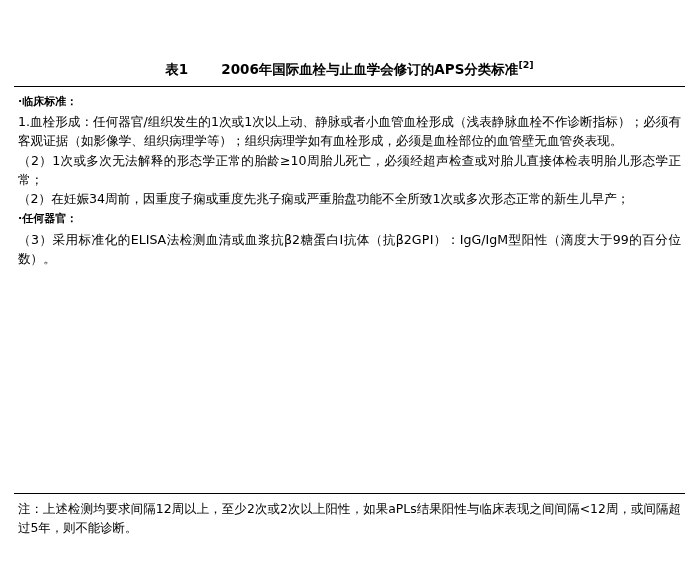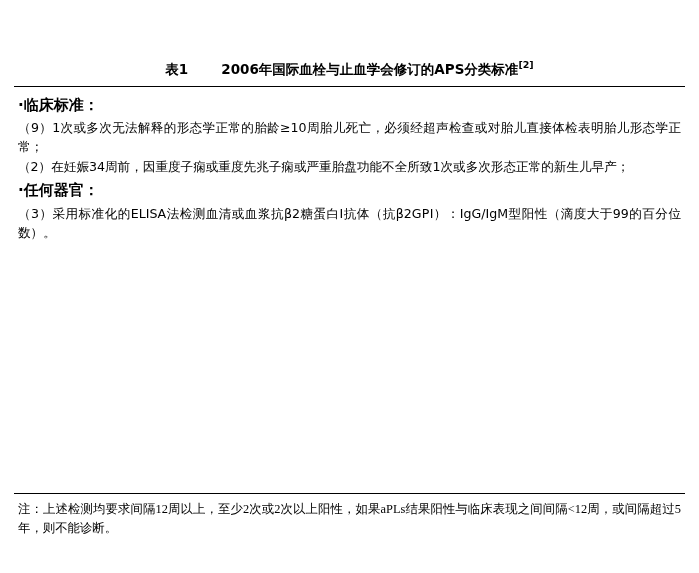--- a/index.html
+++ b/index.html
@@ -53,52 +53,53 @@
     margin: 0;
   }
   .body-area {
     padding: 6px 4px 4px 4px;
     font-size: 12.6px;
     line-height: 1.52;
   }
   .section-head {
     font-weight: bold;
     margin: 1px 0 2px 0;
-    font-size: 15px;
+    font-size: 11px;
   }
   .para {
     margin: 0 0 0 0;
     text-align: justify;
     text-justify: inter-ideograph;
   }
   .foot-area {
     padding: 6px 4px 0 4px;
     font-size: 12.4px;
     line-height: 1.5;
     text-align: justify;
   }
   .spacer-small { height: 2px; }
-  .bottom-rule-wrap { position: absolute; left: 14px; right: 14px; font-family: Liberation Serif, serif; }
+  .bottom-rule-wrap { position: absolute; left: 14px; right: 14px; }
 </style>
 </head>
 <body>
 
 <div class="page">
 
   <div class="title-row">
     <span class="title-label">表1</span>
     <span class="title-text"><span>2006年国际血栓与止血学会修订的APS分类标准</span><span class="sup">[2]</span></span>
   </div>
 
   <div class="rule"></div>
 
   <div class="body-area">
 
     <div class="section-head">·临床标准：</div>
-    <div class="para">（9）1次或多次无法解释的形态学正常的胎龄≥10周胎儿死亡，必须经超声检查或对胎儿直接体检表明胎儿形态学正常；</div>
+    <div class="para">1.血栓形成：任何器官/组织发生的1次或1次以上动、静脉或者小血管血栓形成（浅表静脉血栓不作诊断指标）；必须有客观证据（如影像学、组织病理学等）；组织病理学如有血栓形成，必须是血栓部位的血管壁无血管炎表现。</div>
+    <div class="para">（2）1次或多次无法解释的形态学正常的胎龄≥10周胎儿死亡，必须经超声检查或对胎儿直接体检表明胎儿形态学正常；</div>
     <div class="para">（2）在妊娠34周前，因重度子痫或重度先兆子痫或严重胎盘功能不全所致1次或多次形态正常的新生儿早产；</div>
 
     <div class="spacer-small"></div>
 
     <div class="section-head">·任何器官：</div>
     <div class="para">（3）采用标准化的ELISA法检测血清或血浆抗β2糖蛋白Ⅰ抗体（抗β2GPⅠ）：IgG/IgM型阳性（滴度大于99的百分位数）。</div>
 
   </div>
 
   <div class="bottom-rule-wrap" style="top: 493px;">

